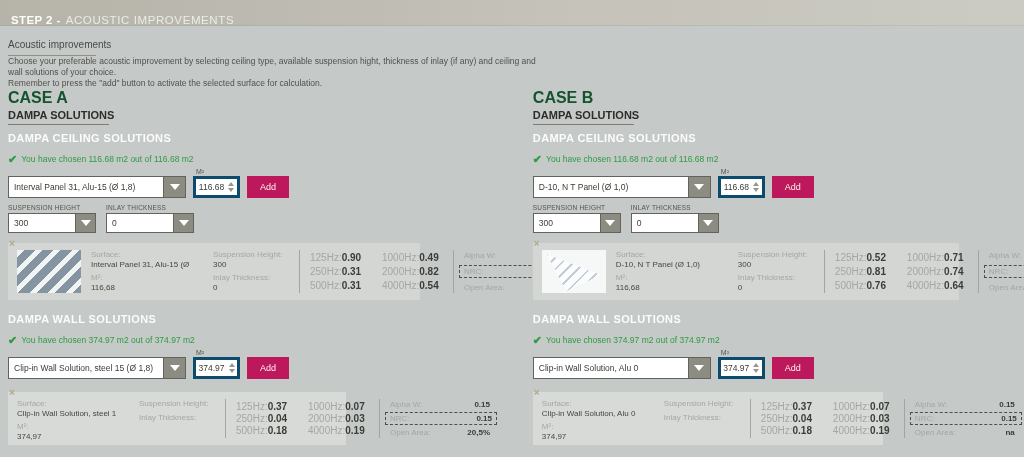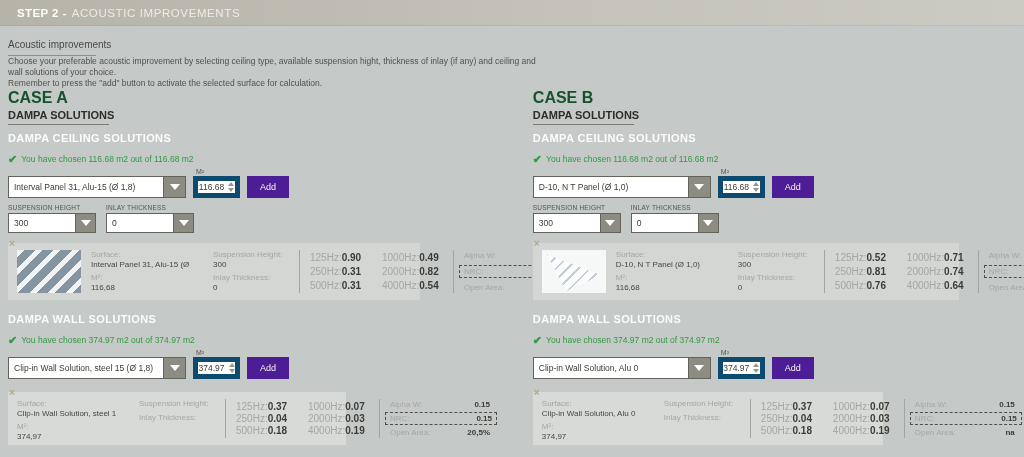--- a/index.html
+++ b/index.html
@@ -3,21 +3,21 @@
 <meta charset="utf-8">
 <style>
   html,body{margin:0;padding:0;}
   body{
     width:1024px;height:457px;overflow:hidden;position:relative;
     background:#c5c9c8;font-family:"Liberation Sans",sans-serif;color:#3c3c38;
     -webkit-font-smoothing:antialiased;
   }
   .topbar{
     height:26px;background:linear-gradient(90deg,#b6b4a9 0%,#c4c2b9 55%,#cccbc3 100%);
-    display:flex;align-items:center;padding:0 17px;box-shadow:inset 0 -1px 0 rgba(0,0,0,.06);
+    display:flex;align-items:flex-end;padding:0 11px;box-shadow:inset 0 -1px 0 rgba(0,0,0,.06);
   }
   .topbar .step{font-size:11.5px;font-weight:bold;color:#fdfdfa;letter-spacing:.4px;margin-right:5px;}
   .topbar .ttl{font-size:11.5px;color:rgba(255,255,255,.72);letter-spacing:.6px;}
   .content{padding:0 8px;}
   .intro-h{font-size:10px;color:#4a4a45;margin-top:13px;}
   .intro-line{width:88px;border-bottom:1px solid #8f8f88;margin-top:5px;}
   .intro-p{font-size:8.5px;line-height:1.3;color:#51514b;margin-top:0;max-width:528px;}
   .cols{display:flex;margin-top:1px;}
   .col{width:529px;}
   .col.colb{width:487px;}
@@ -31,28 +31,28 @@
   .dropdown{
     width:178px;height:22px;background:#fff;border:1px solid #63635c;box-sizing:border-box;
     display:flex;align-items:center;justify-content:space-between;cursor:pointer;
   }
   .dd-text{font-size:8.5px;color:#3b3b36;padding-left:5px;white-space:nowrap;overflow:hidden;}
   .dd-btn{width:21px;height:100%;background:#8c8c82;border-left:1px solid #63635c;display:flex;align-items:center;justify-content:center;flex:none;}
   .tri{width:0;height:0;border-left:5px solid transparent;border-right:5px solid transparent;border-top:6px solid #fff;}
   .m2group{display:flex;flex-direction:column;}
   .m2label{font-size:7px;color:#55554e;margin:0 0 1px 3px;}
   .numinput{
-    width:47px;height:22px;background:#fff;border:5px solid #0c4a6e;box-sizing:border-box;
+    width:47px;height:22px;background:#fff;border:3px solid #0c4a6e;box-sizing:border-box;
     display:flex;align-items:center;justify-content:center;gap:4px;font-size:8.5px;color:#3b3b36;
   }
   .stepper{display:flex;flex-direction:column;gap:2px;}
   .st-up{width:0;height:0;border-left:3px solid transparent;border-right:3px solid transparent;border-bottom:4px solid #97978e;}
   .st-dn{width:0;height:0;border-left:3px solid transparent;border-right:3px solid transparent;border-top:4px solid #97978e;}
   .add-btn{
-    width:42px;height:22px;background:#4c1d95;border:none;color:#f8f6eb;font-size:9px;
+    width:42px;height:22px;background:#be185d;border:none;color:#f8f6eb;font-size:9px;
     font-family:"Liberation Sans",sans-serif;cursor:pointer;
   }
   .sub-ctrl{display:flex;gap:10px;margin-top:6px;}
   .sc-label{font-size:6.5px;color:#55554e;letter-spacing:.2px;margin-bottom:2px;}
   .dropdown.small{width:88px;height:20px;}
   .dropdown.small .dd-btn{width:19px;}
   .card{
     position:relative;background:#d3d6d3;margin-top:10px;padding:7px 9px;box-sizing:border-box;
     display:flex;gap:10px;align-items:stretch;
   }

